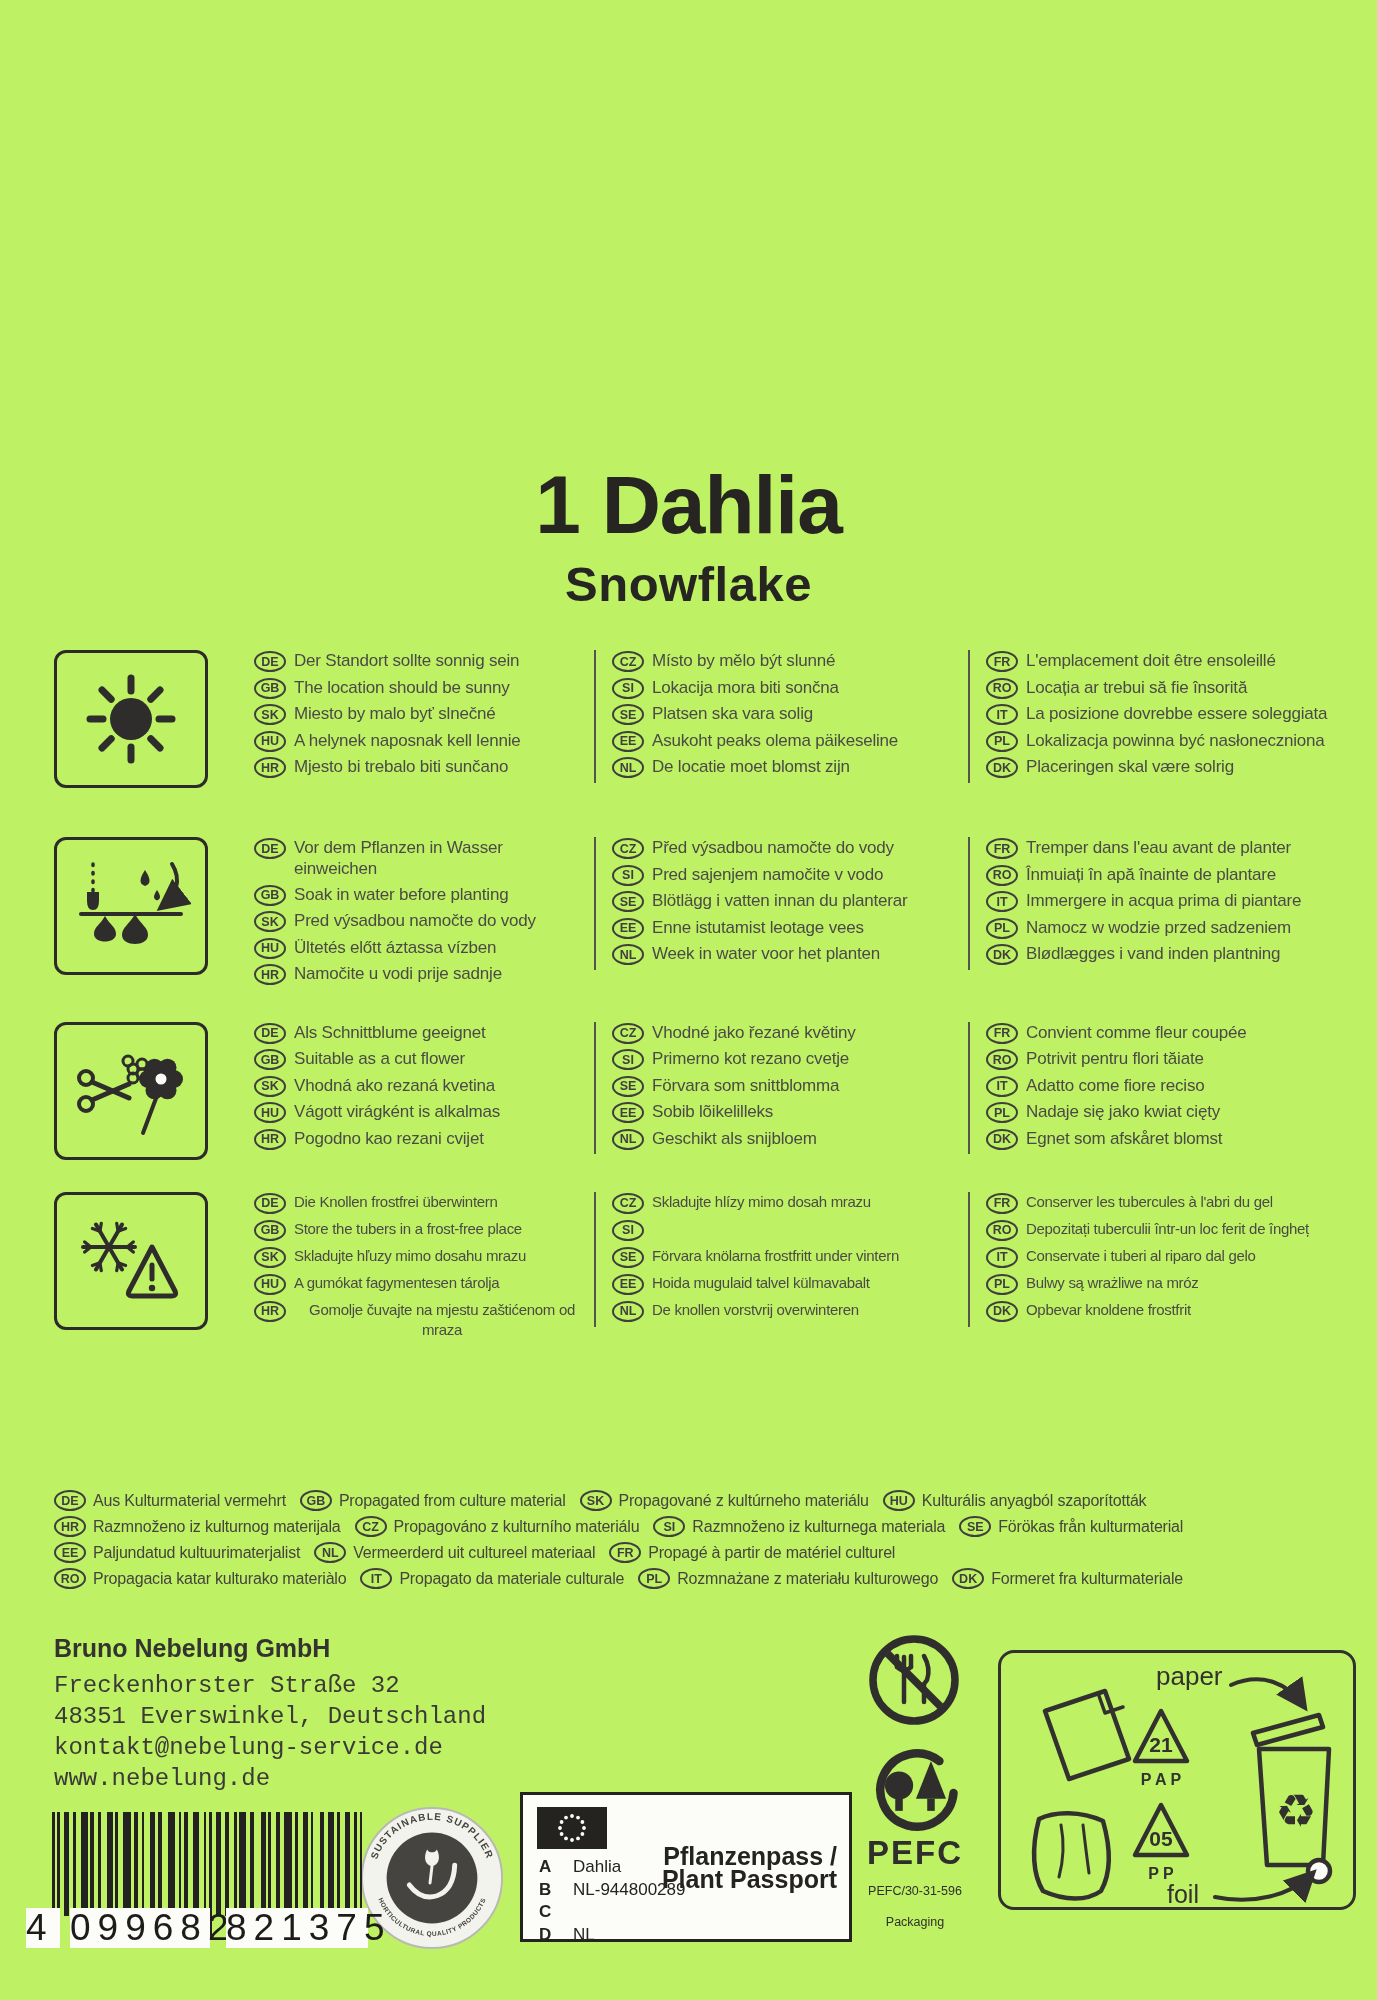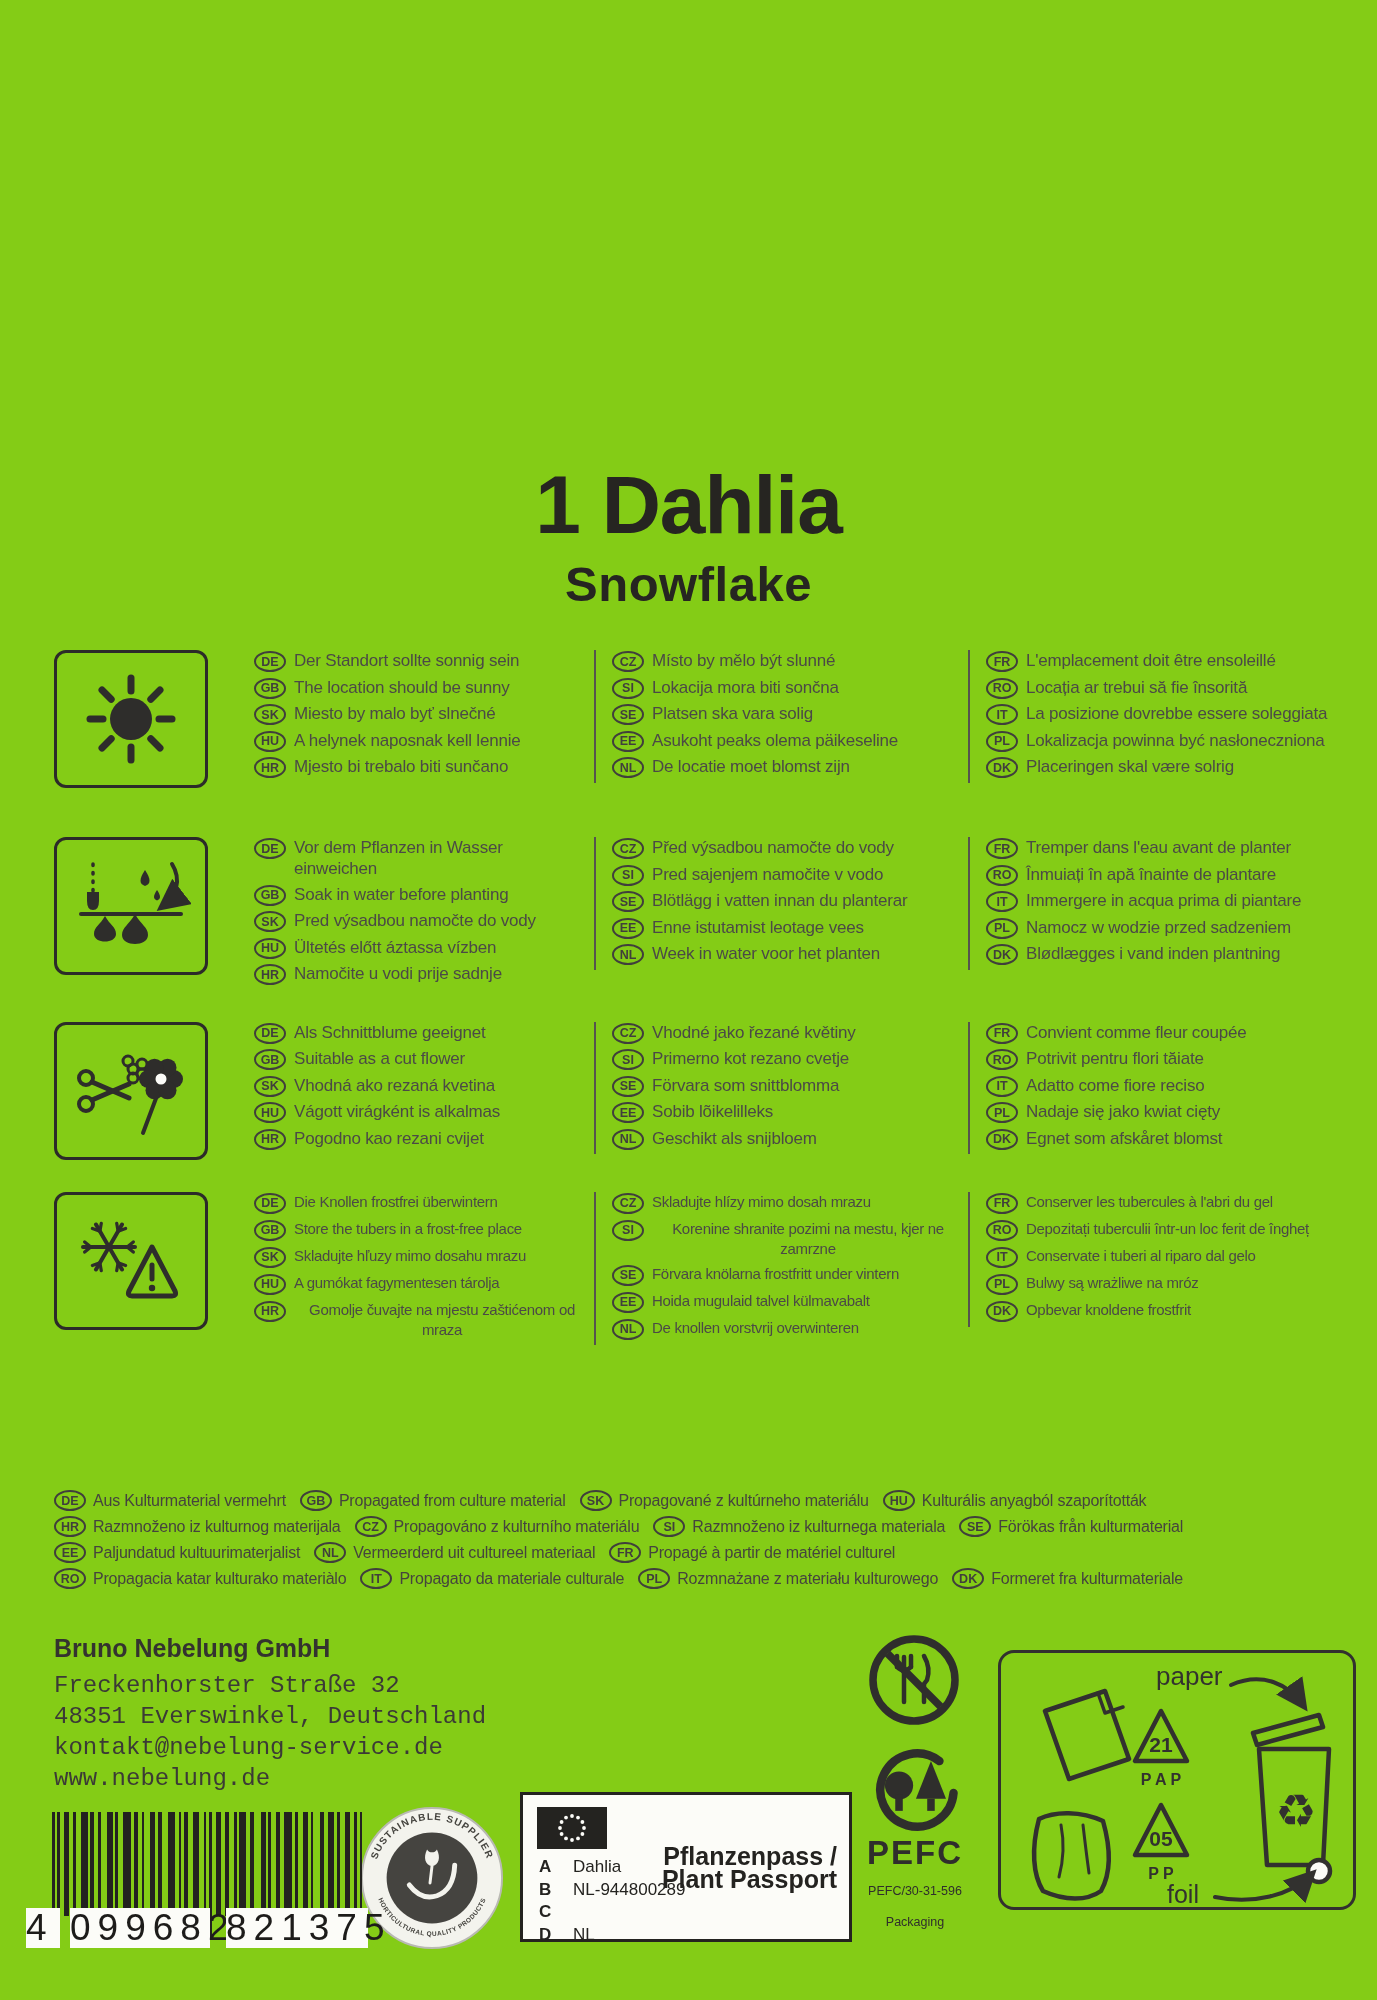--- a/index.html
+++ b/index.html
@@ -1,16 +1,16 @@
 <!DOCTYPE html>
 <html><head>
 <meta charset="utf-8">
 <style>
   html,body{margin:0;padding:0;background:#e8e8e4;}
-  .page{position:relative;width:1377px;height:2000px;background:#84cc16;overflow:hidden;
+  .page{position:relative;width:1377px;height:2000px;background:#bef264;overflow:hidden;
         font-family:"Liberation Sans","DejaVu Sans",sans-serif;color:#33322f;}
 
   
   .title-block{position:absolute;top:462px;left:0;width:100%;text-align:center;color:#262521;}
   .title-block h1{margin:0;font-size:82px;font-weight:700;letter-spacing:-1px;line-height:1.05;}
   .title-block h2{margin:8px 0 0;font-size:49px;font-weight:700;letter-spacing:.5px;}
 
   
   .instructions{position:absolute;left:54px;top:650px;width:1280px;}
   .instr-row{display:flex;align-items:flex-start;margin-bottom:32px;}
@@ -393,21 +393,20 @@
             <span class="instr-text">Gomolje čuvajte na mjestu zaštićenom od mraza</span>
           </div>
         </div>
         <div class="instr-col with-divider">
           <div class="instr-line">
             <span class="lang-badge">CZ</span>
             <span class="instr-text">Skladujte hlízy mimo dosah mrazu</span>
           </div>
           <div class="instr-line">
             <span class="lang-badge">SI</span>
-            <span class="instr-text">Korenine shranite pozimi na mestu, kjer ne zamrzne</span>
           </div>
           <div class="instr-line">
             <span class="lang-badge">SE</span>
             <span class="instr-text">Förvara knölarna frostfritt under vintern</span>
           </div>
           <div class="instr-line">
             <span class="lang-badge">EE</span>
             <span class="instr-text">Hoida mugulaid talvel külmavabalt</span>
           </div>
           <div class="instr-line">

